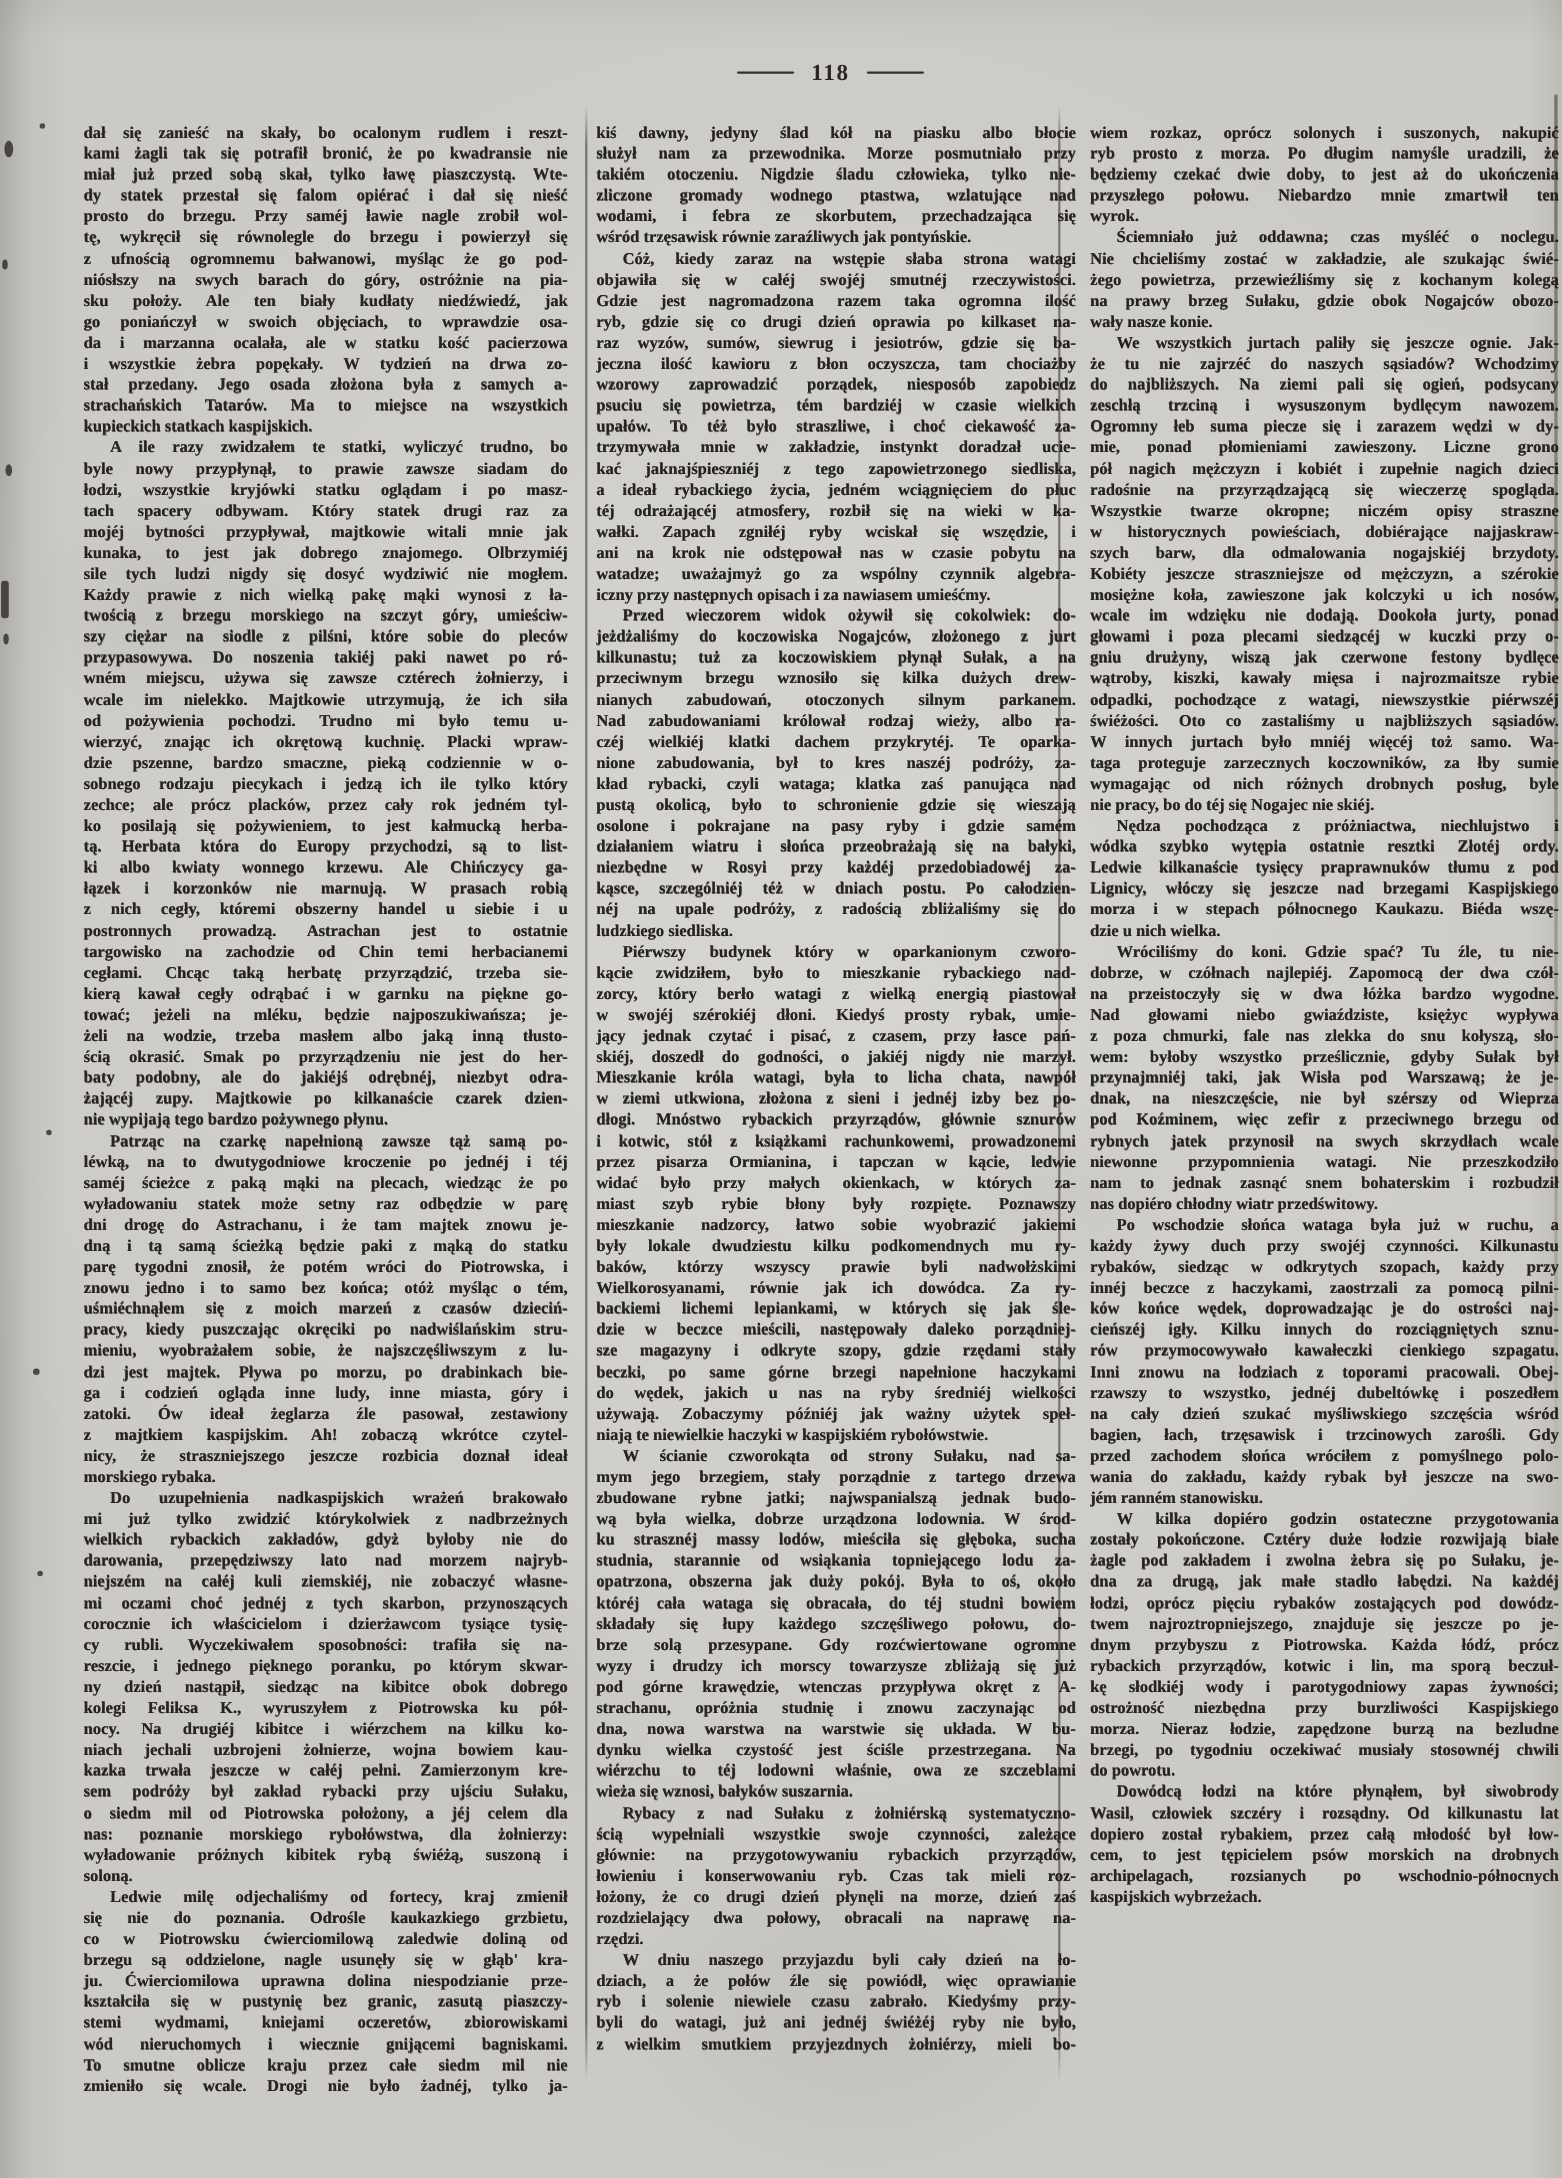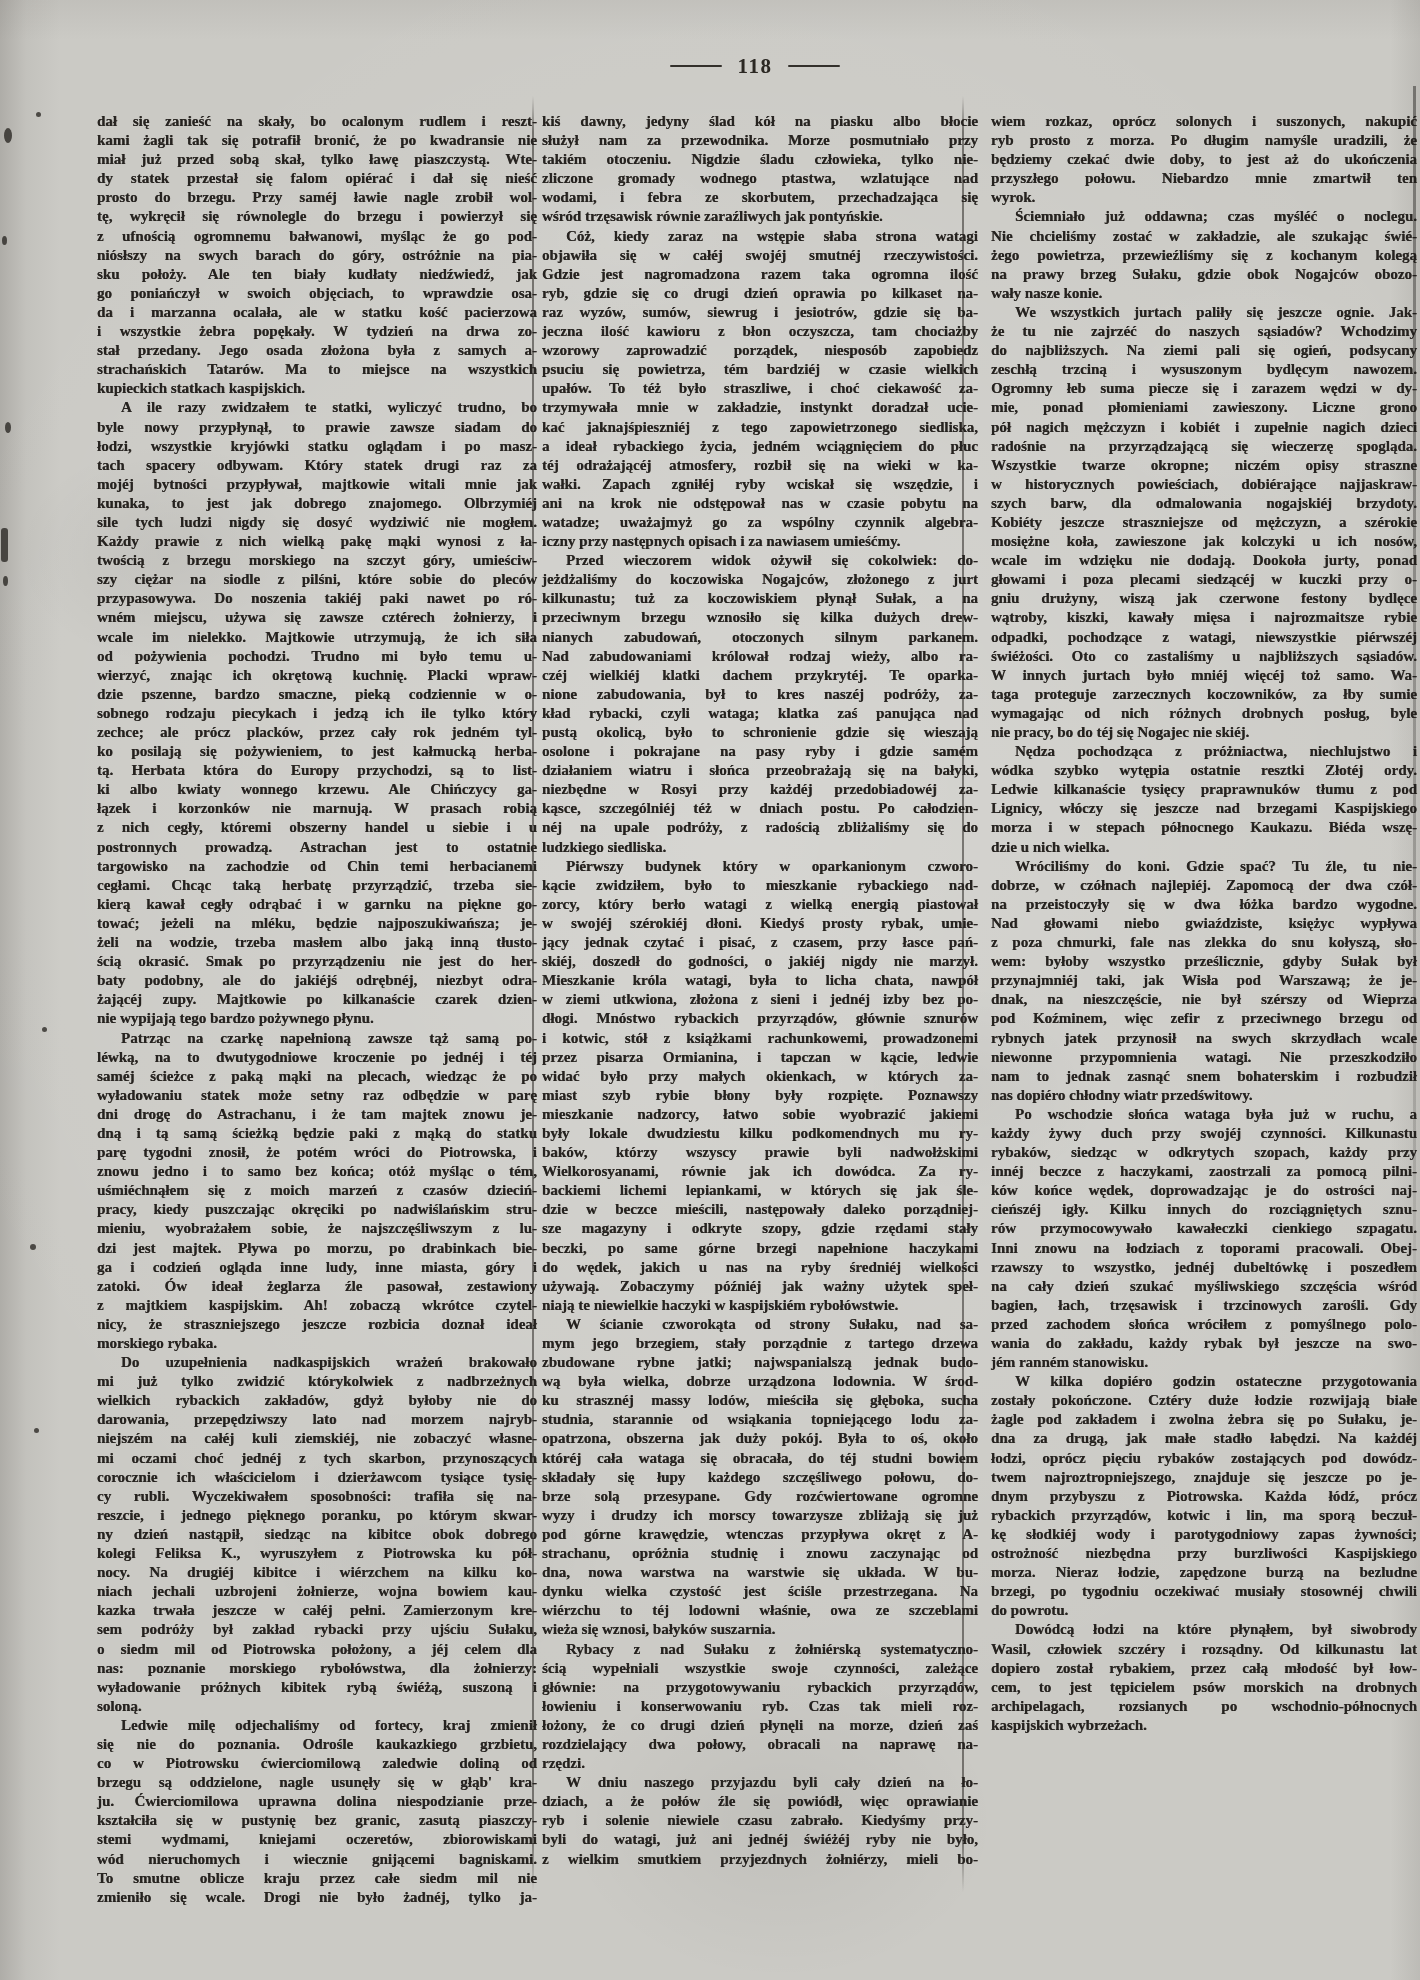--- a/index.html
+++ b/index.html
@@ -37,21 +37,21 @@
   }
   .rule-1 { left:532px; }
   .rule-2 { left:962px; }
   .column {
     position:absolute; top:112px;
     font-size:15px; line-height:19.1px; font-weight:bold;
     color:#262320;
     text-shadow:0.3px 0.3px 0.4px rgba(40,34,28,0.7);
     hyphens:none;
   }
-  .col-1 { left:97px;  width:440px; }
+  .col-1 { left:76px;  width:440px; }
   .col-2 { left:542px; width:436px; }
   .col-3 { left:991px; width:426px; }
   .para { margin:0; }
   .line { text-align:justify; text-align-last:justify; }
   .line.last { text-align-last:left; }
   .para.indent > .line:first-child { text-indent:24px; }
   .speck { position:absolute; background:rgba(35,32,28,0.75); border-radius:50%; }
   .edge-line {
     position:absolute; left:1413px; top:86px; width:3px; height:1260px;
     background:linear-gradient(to bottom, rgba(25,23,20,0.45), rgba(25,23,20,0.15) 85%, rgba(25,23,20,0));

